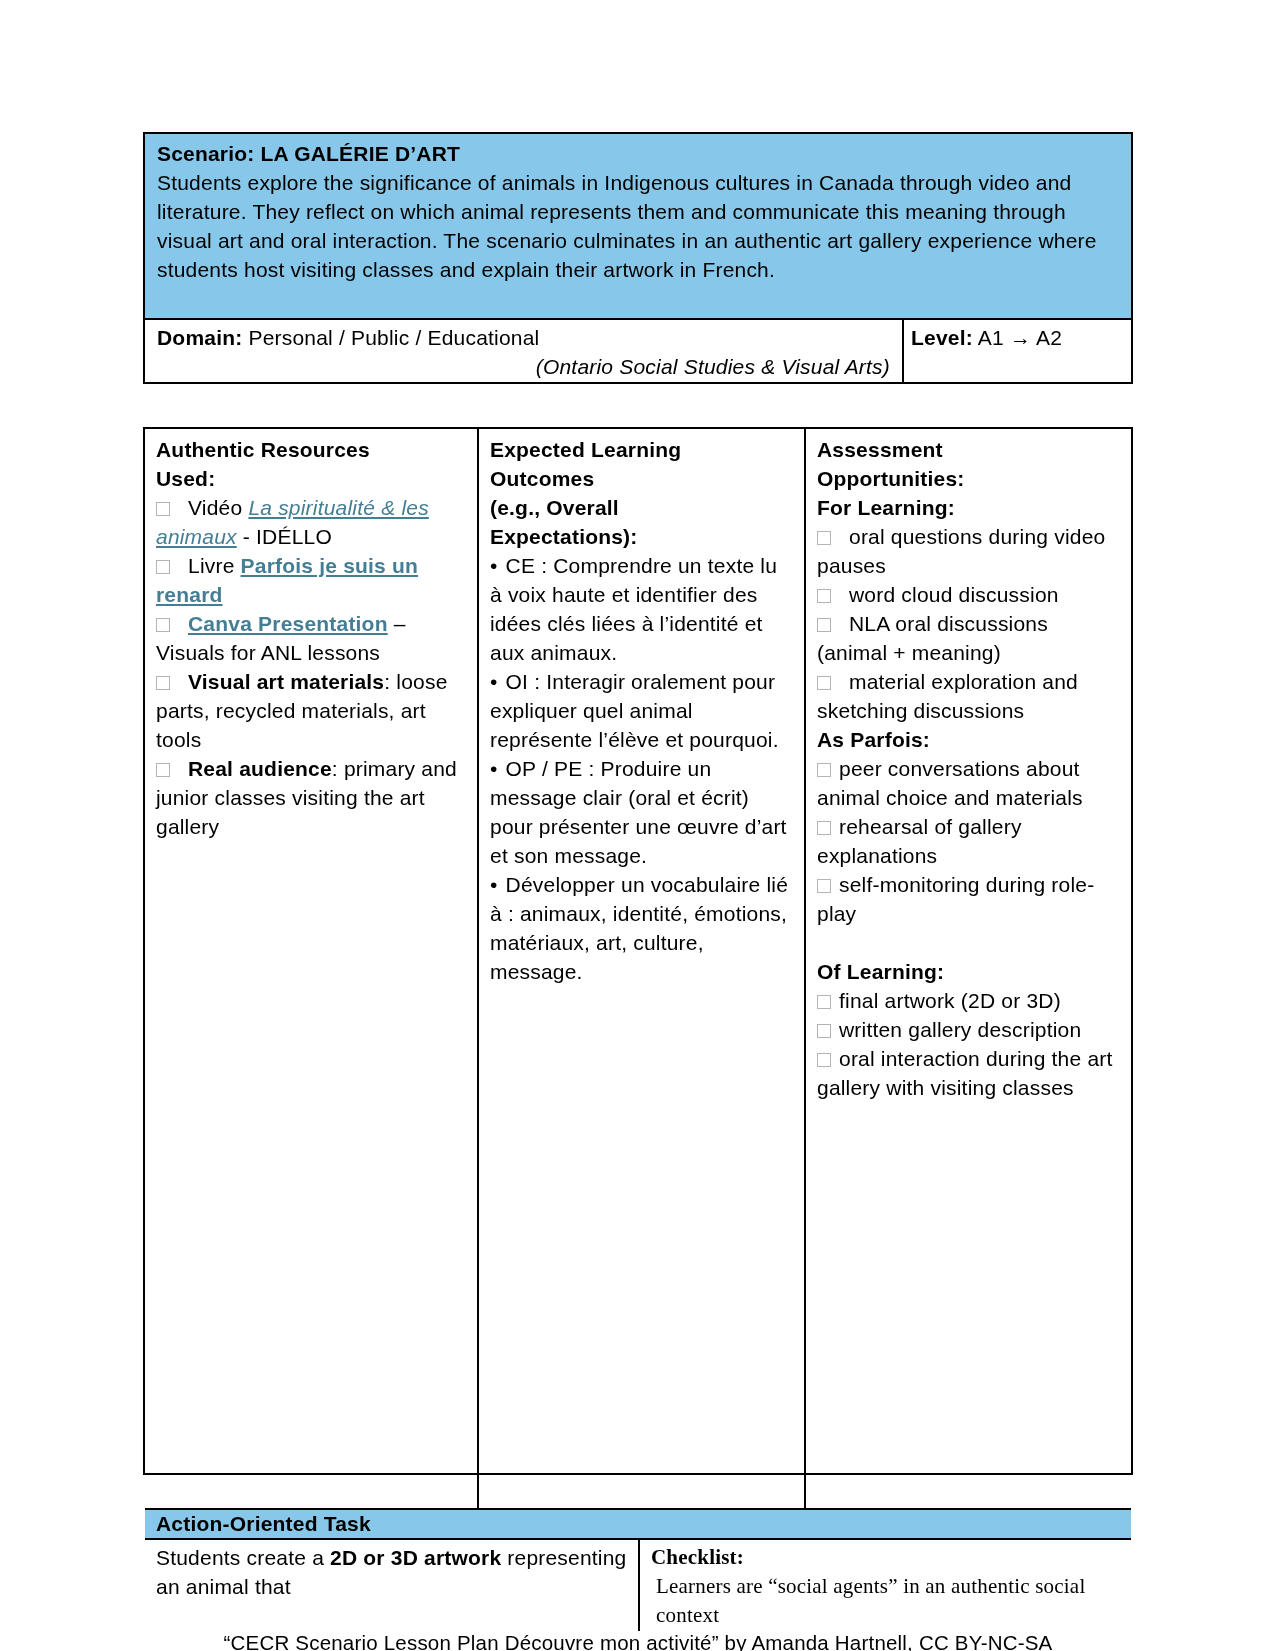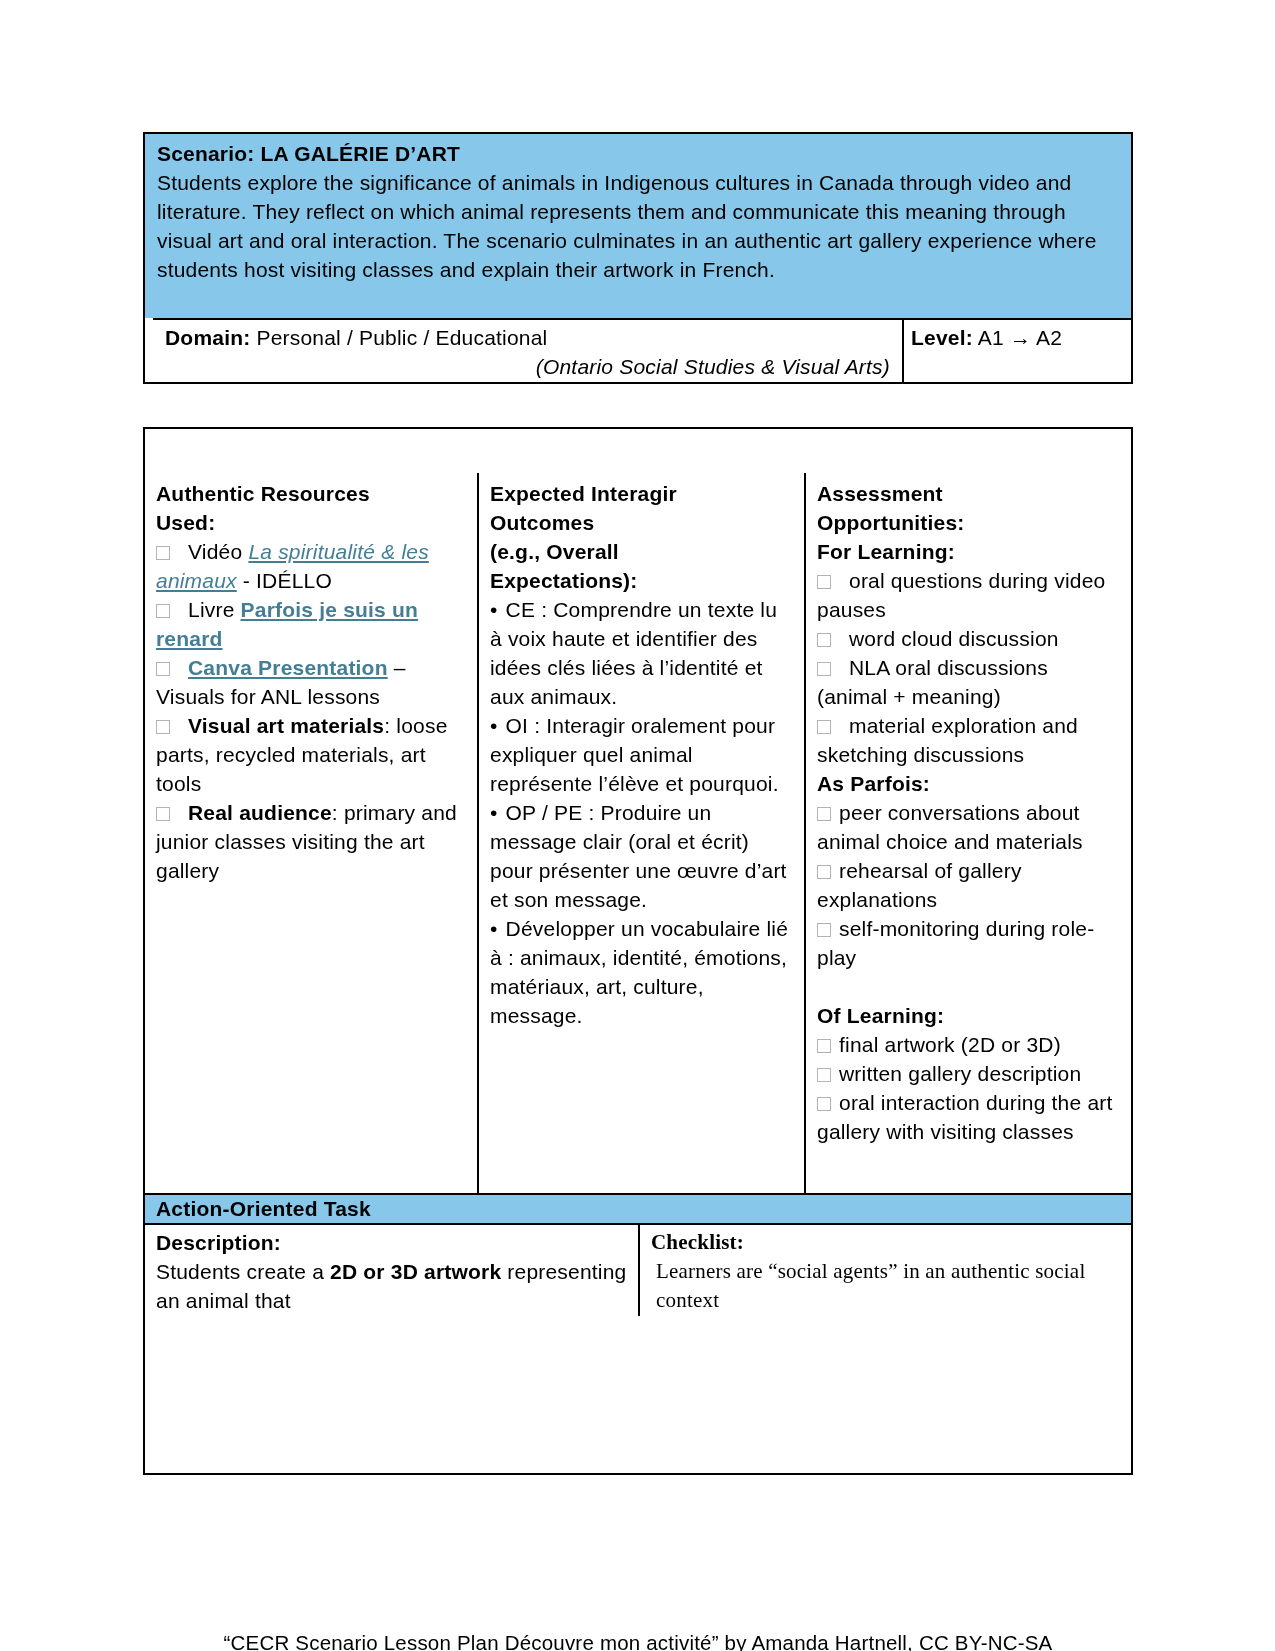--- a/index.html
+++ b/index.html
@@ -14,26 +14,26 @@
   .tbl { position:absolute; left:143px; width:990px; border:2px solid #000; }
   .tbl-a { top:132px; height:252px; }
   .tbl-b { top:427px; height:1048px; }
 
   .b { font-weight:bold; }
   .i { font-style:italic;text-align:right; }
   .link { color:var(--link,#437E95); text-decoration:underline; }
 
   
   .row-blue { height:184px; background:var(--blue,#87C7E9); padding:5px 12px; overflow:hidden; }
-  .row-domain { display:flex; height:64px; border-top:2px solid #000;margin-left:8px; }
+  .row-domain { display:flex; height:64px; border-top:2px solid #000; }
   .cell-domain { flex:1; padding:3px 12px; }
   .cell-level { width:229px; border-left:2px solid #000; padding:3px 7px; }
 
   
-  .row-cols { display:flex; height:720px;margin-top:44px; }
+  .row-cols { display:flex; height:1079px; }
   .col { padding:6px 11px; overflow:hidden; }
   .col1 { width:332px; }
   .col2 { width:327px; border-left:2px solid #000; }
   .col3 { flex:1; border-left:2px solid #000; }
   .w240 { max-width:240px; }
   .w215 { max-width:215px; }
   .w175 { max-width:175px; }
 
   .row-action { height:30px; border-top:2px solid #000; background:var(--blue,#87C7E9);
                 font-weight:bold; padding:0 11px; line-height:28px; overflow:hidden; }
@@ -83,21 +83,21 @@
         <div>
             <div class="para"><span class="checkbox gap-wide"></span><span class="">Vidéo </span><span class="link i">La spiritualité &amp; les animaux</span><span class=""> - IDÉLLO</span></div>
             <div class="para"><span class="checkbox gap-wide"></span><span class="">Livre </span><span class="link b">Parfois je suis un renard</span></div>
             <div class="para"><span class="checkbox gap-wide"></span><span class="link b">Canva Presentation</span><span class=""> – Visuals for ANL lessons</span></div>
             <div class="para"><span class="checkbox gap-wide"></span><span class="b">Visual art materials</span><span class="">: loose parts, recycled materials, art tools</span></div>
             <div class="para"><span class="checkbox gap-wide"></span><span class="b">Real audience</span><span class="">: primary and junior classes visiting the art gallery</span></div>
           </div>
       </div>
 
       <div class="col col2">
-        <div class="b w215">Expected Interagir Outcomes</div>
+        <div class="b w215">Expected Learning Outcomes</div>
         <div class="b w215">(e.g., Overall Expectations):</div>
         <div>
             <div class="para"><span class="dot">•</span><span class="">CE : Comprendre un texte lu à voix haute et identifier des idées clés liées à l’identité et aux animaux.</span></div>
             <div class="para"><span class="dot">•</span><span class="">OI : Interagir oralement pour expliquer quel animal représente l’élève et pourquoi.</span></div>
             <div class="para"><span class="dot">•</span><span class="">OP / PE : Produire un message clair (oral et écrit) pour présenter une œuvre d’art et son message.</span></div>
             <div class="para"><span class="dot">•</span><span class="">Développer un vocabulaire lié à : animaux, identité, émotions, matériaux, art, culture, message.</span></div>
           </div>
       </div>
 
       <div class="col col3">
@@ -123,21 +123,20 @@
             <div class="para"><span class="checkbox gap-narrow"></span><span class="">oral interaction during the art gallery with visiting classes</span></div>
           </div>
       </div>
 
     </div>
 
     <div class="row-action">Action-Oriented Task</div>
 
     <div class="row-desc">
       <div class="cell-desc">
-        <div class="b">Description:</div>
         <div><span>Students create a </span><span class="b">2D or 3D artwork</span><span> representing an animal that</span></div>
       </div>
       <div class="cell-check">
         <div class="b">Checklist:</div>
         <div class="indent-sm">Learners are “social agents” in an authentic social context</div>
       </div>
     </div>
   </div>
 
   <div class="footer">“CECR Scenario Lesson Plan Découvre mon activité” by Amanda Hartnell, CC BY-NC-SA</div>

